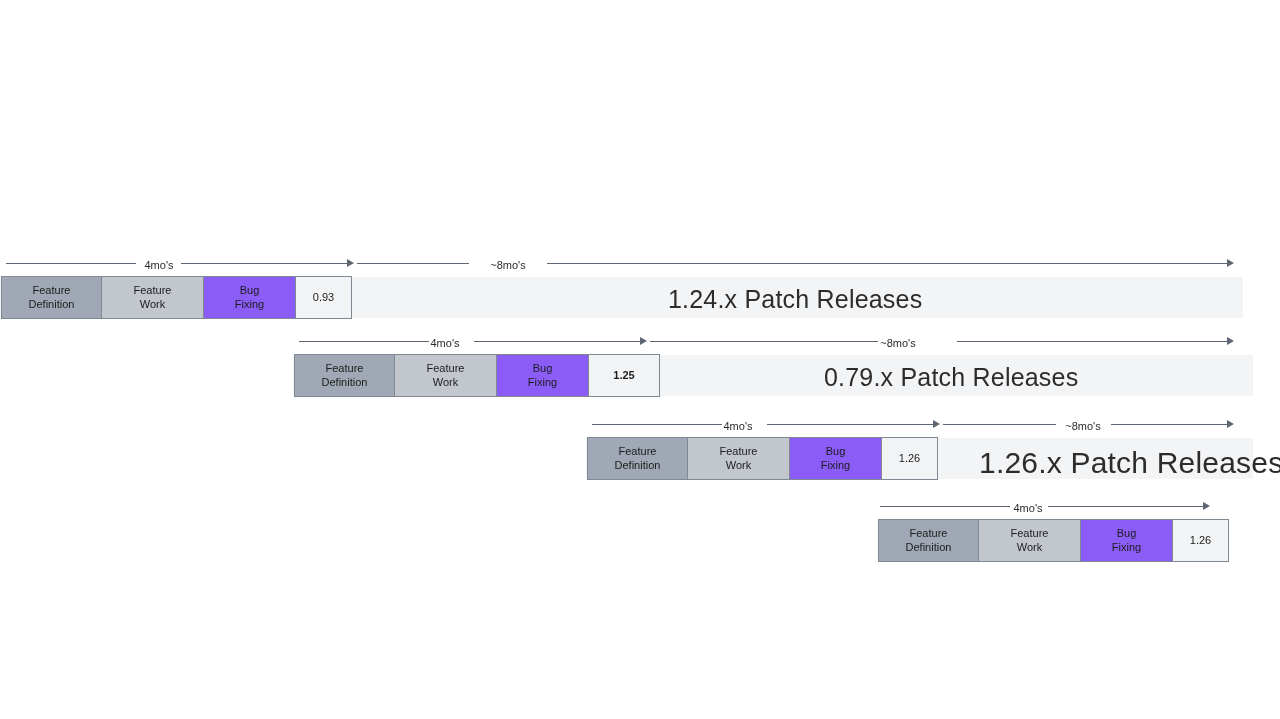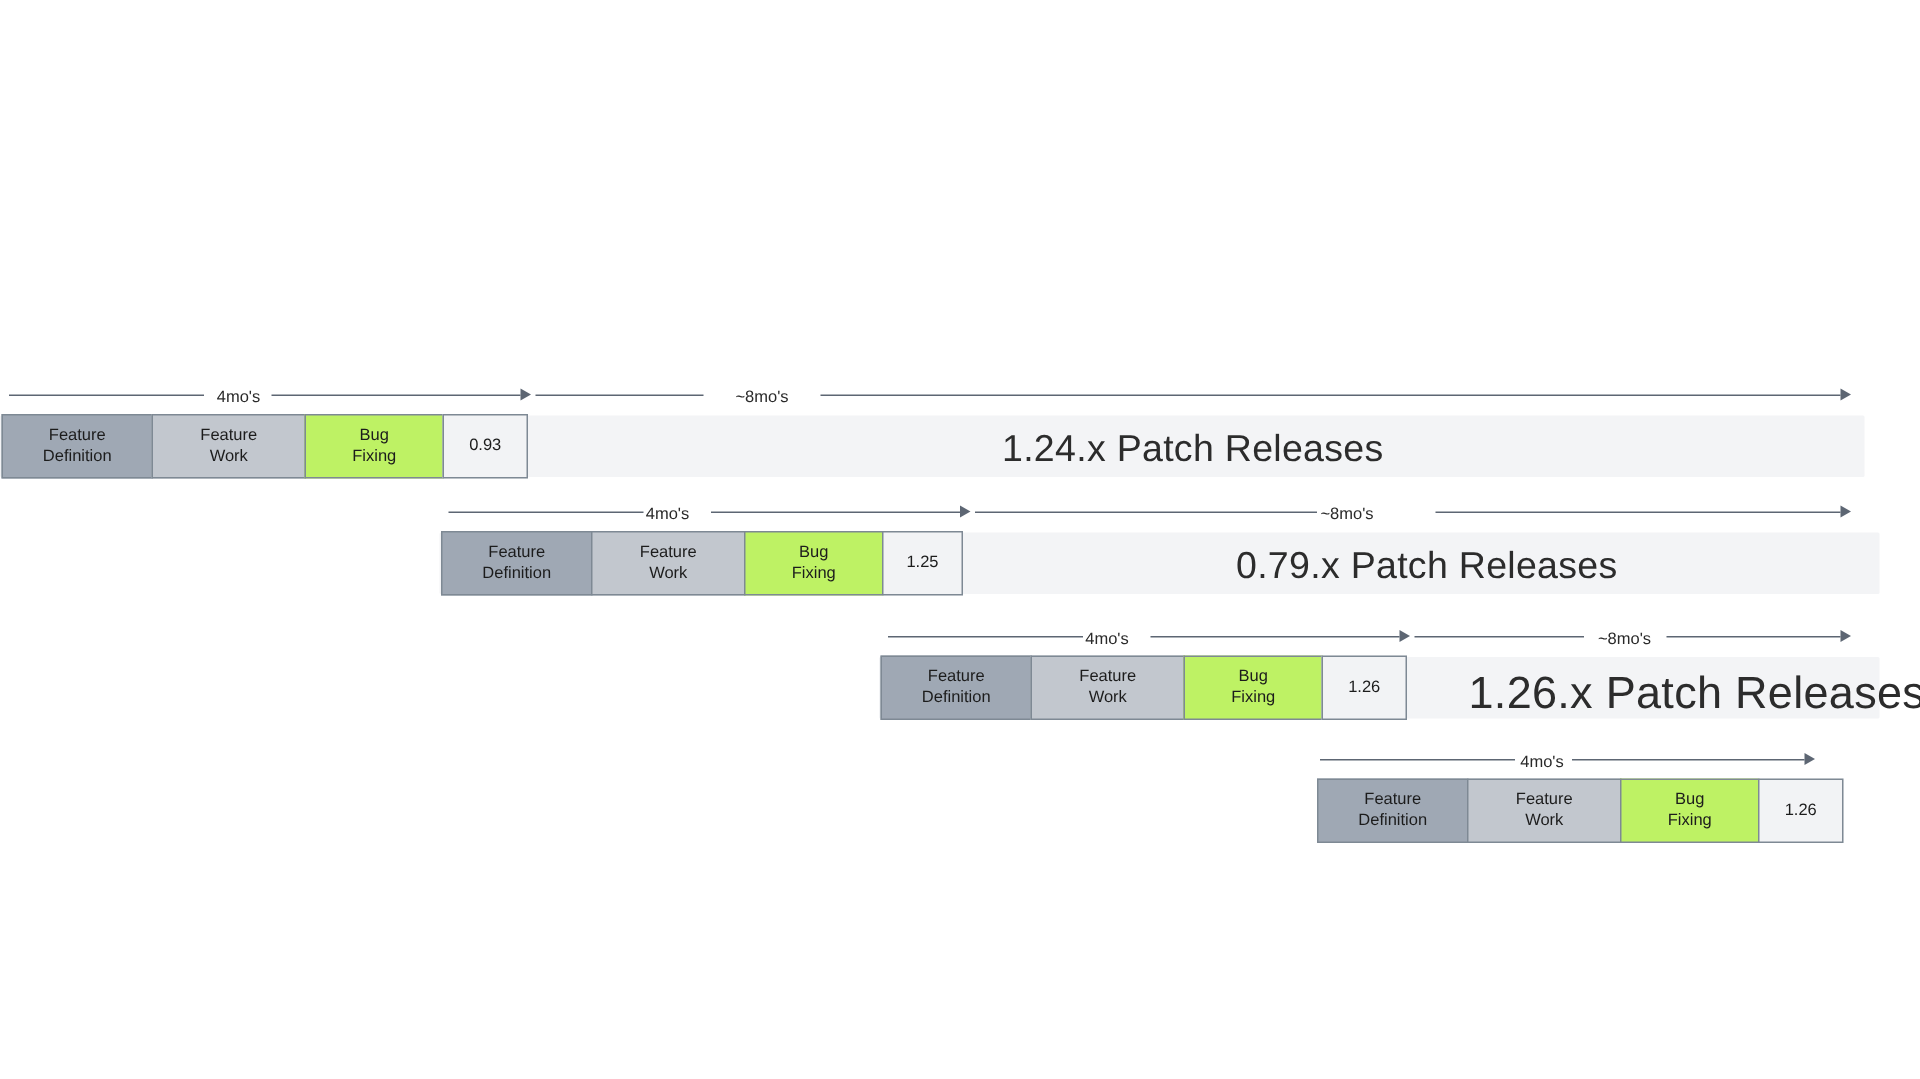--- a/index.html
+++ b/index.html
@@ -59,21 +59,21 @@
     line-height: 1.22;
     color: #1c1c1c;
     white-space: pre-line;
     position: relative;
   }
   .phase-box + .phase-box {
     margin-left: -1px;
   }
   .ph-definition { background: #9fa8b4; }
   .ph-work       { background: #c2c7ce; }
-  .ph-bugfix     { background: #bef264; }
+  .ph-bugfix     { background: #8b5cf6; }
   .ph-version    { background: #f2f3f5; }
 
   
   .measure {
     position: absolute;
     height: 16px;
   }
   .m-line {
     position: absolute;
     top: 8px;
@@ -151,21 +151,21 @@
       <div class="m-label" style="left:248px; font-size:11px;">~8mo's</div>
     </div>
 
     <div class="phase-strip" style="left:294px; top:354px; height:43px;">
       <div class="phase-box ph-definition" style="width:101px; font-size:11px;">Feature
 Definition</div>
       <div class="phase-box ph-work" style="width:103px; font-size:11px;">Feature
 Work</div>
       <div class="phase-box ph-bugfix" style="width:93px; font-size:11px;">Bug
 Fixing</div>
-      <div class="phase-box ph-version" style="width:54px; font-size:11px;">1.25</div>
+      <div class="phase-box ph-version" style="width:72px; font-size:11px;font-weight:bold;">1.25</div>
     </div>
   </div>
 
   <div class="release-row">
 
     <div class="patch-band" style="left:586px; top:438px; width:667px; height:41px;"></div>
     <div class="patch-band-label" style="left:979px; top:446px; font-size:30px;">1.26.x Patch Releases</div>
 
     <div class="measure" style="left:592px; top:416px; width:348px;">
       <div class="m-line" style="left:0px; width:130px;"></div>

